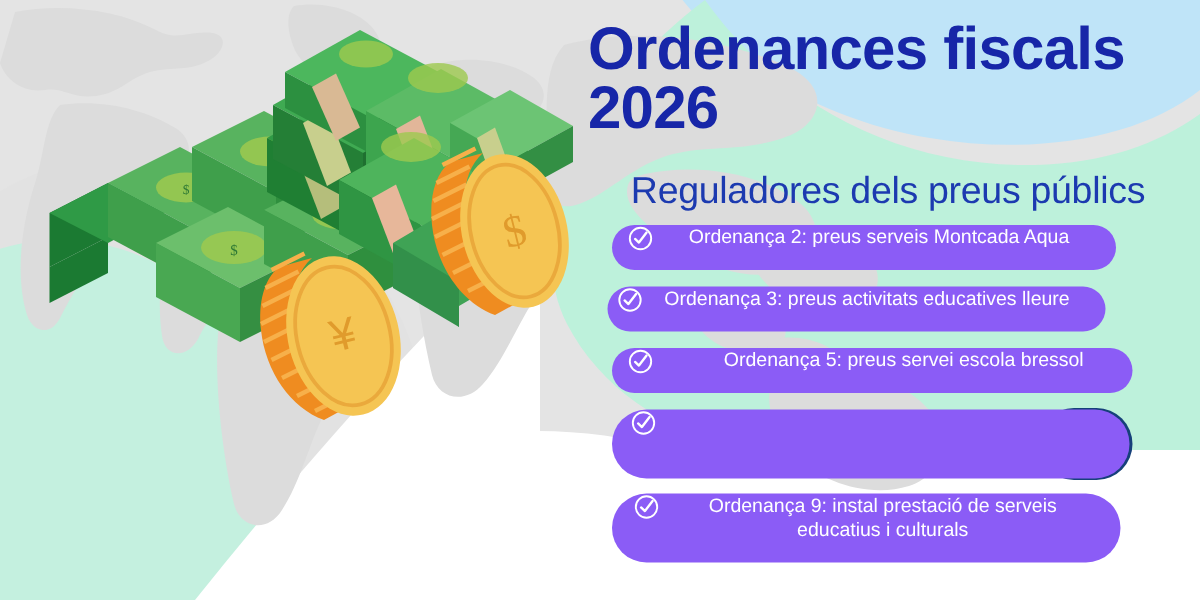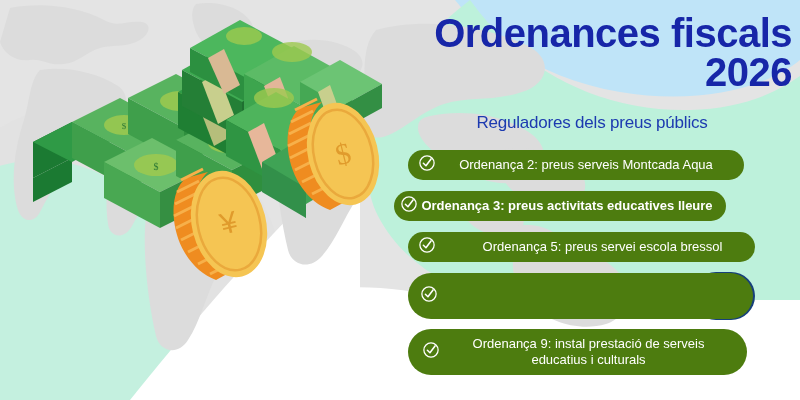--- a/index.html
+++ b/index.html
@@ -28,52 +28,51 @@
   .content {
     position:absolute;
     left:392px; top:0;
     width:408px; height:400px;
   }
 
   .title {
     position:absolute;
     left:0; top:14px;
     width:400px;
-    text-align:right;
+    text-align:left;
     font-size:40px;
     font-weight:bold;
     line-height:0.98;
     letter-spacing:-0.5px;
     color:#1726a8;
     white-space:pre-line;
   }
 
   .subtitle {
     position:absolute;
     left:0; top:113px;
     width:400px;
     text-align:center;
-    font-size:17px;
+    font-size:25px;
     font-weight:normal;
     color:#1c3ab0;
     letter-spacing:-0.2px;
   }
 
   
   .pill-list {
     position:absolute;
     left:0; top:150px;
     width:408px;
   }
   .pill-wrap { position:relative; }
   .pill {
     position:absolute;
     display:flex;
-    align-items:center;
-    background:#4d7c0f;
+    background:#8b5cf6;
     border-radius:999px;
     color:#ffffff;
     z-index:2;
   }
   .pill-shadow {
     position:absolute;
     background:#16407a;
     border-radius:999px;
     z-index:1;
   }
@@ -87,21 +86,21 @@
     font-size:13px;
     line-height:1.24;
     color:#ffffff;
     padding-right:12px;
     white-space:pre-line;
   }
 
   
   .row0 .pill { left:16px; top:0px;  width:336px; height:30px; }
   .row0 .pill .chk { margin-left:10px; margin-right:4px; }
-  .row1 .pill { left:2px; top:41px; width:332px; height:30px;font-weight:bold; }
+  .row1 .pill { left:13px; top:41px; width:332px; height:30px; }
   .row1 .pill .chk { margin-left:6px;  margin-right:2px; }
   .row2 .pill { left:16px; top:82px; width:347px; height:30px;gap:22px; }
   .row2 .pill .chk { margin-left:10px; margin-right:4px; }
   .row3 .pill { left:16px; top:123px; width:345px; height:46px; }
   .row3 .pill .chk { margin-left:12px; margin-right:2px; }
   .row3 .pill-shadow { left:300px; top:122px; width:63px; height:48px; }
   .row4 .pill { left:16px; top:179px; width:339px; height:46px; }
   .row4 .pill .chk { margin-left:14px; margin-right:2px; }
 </style>
 </head>

